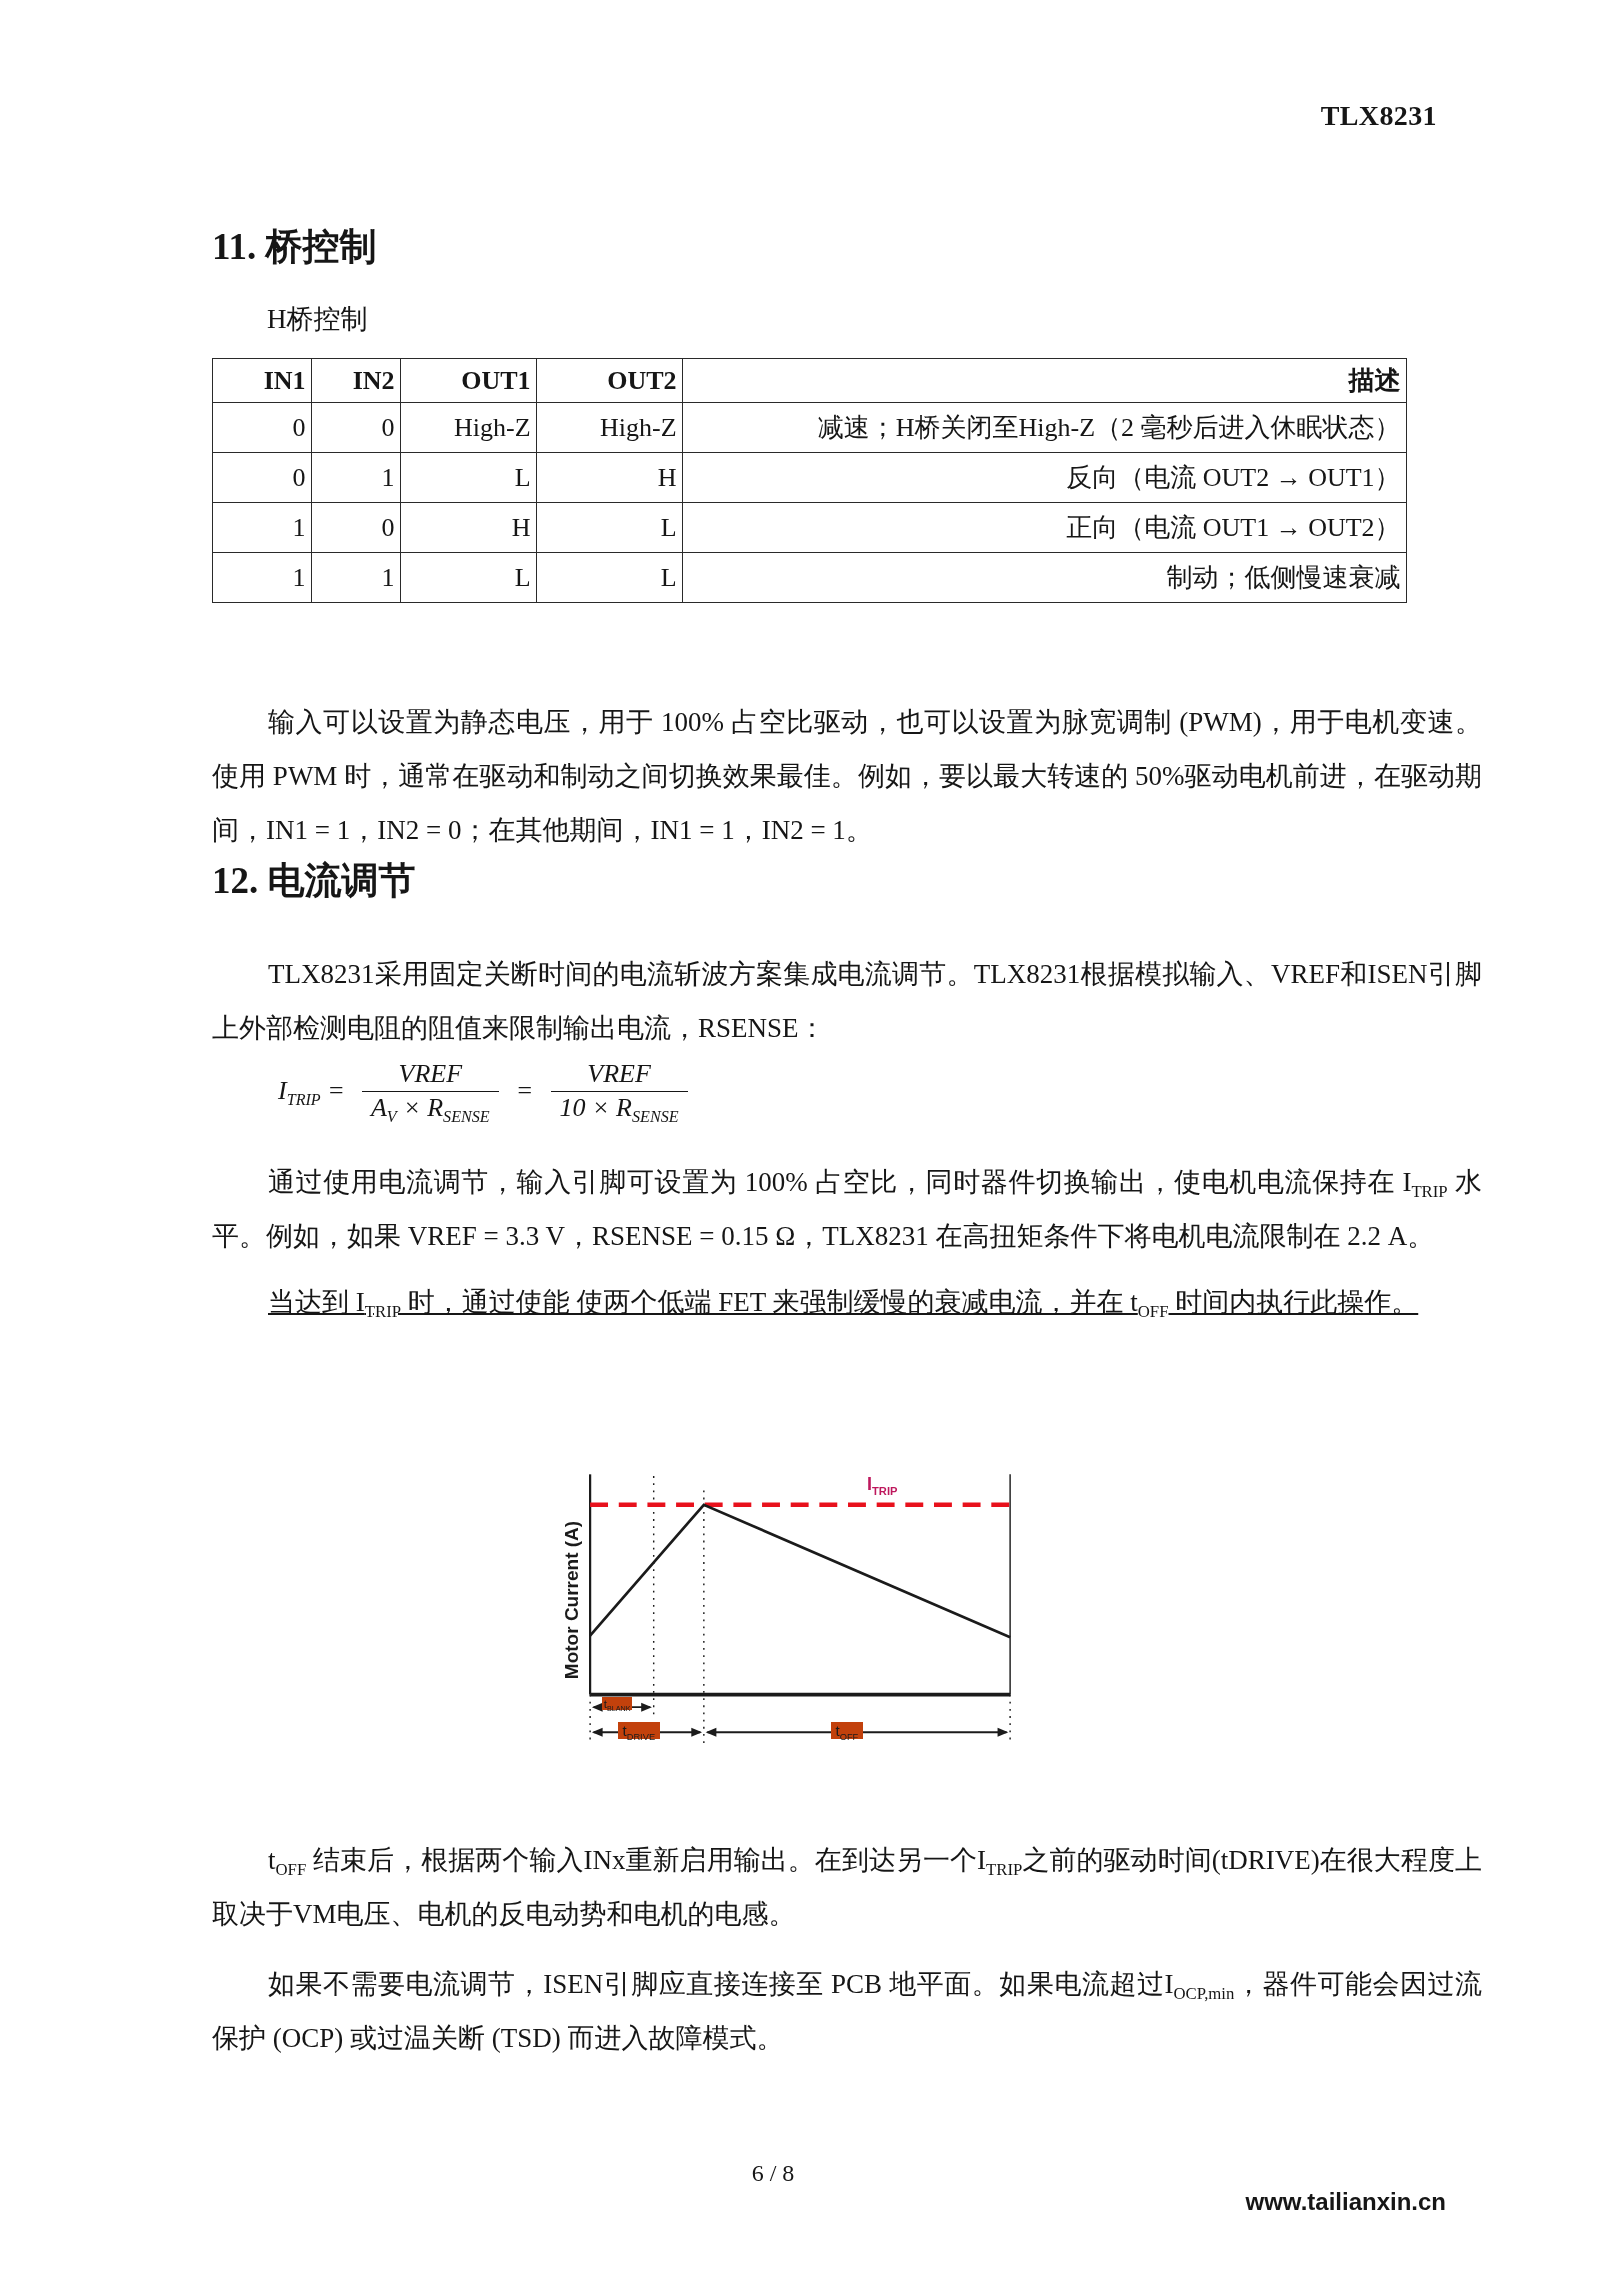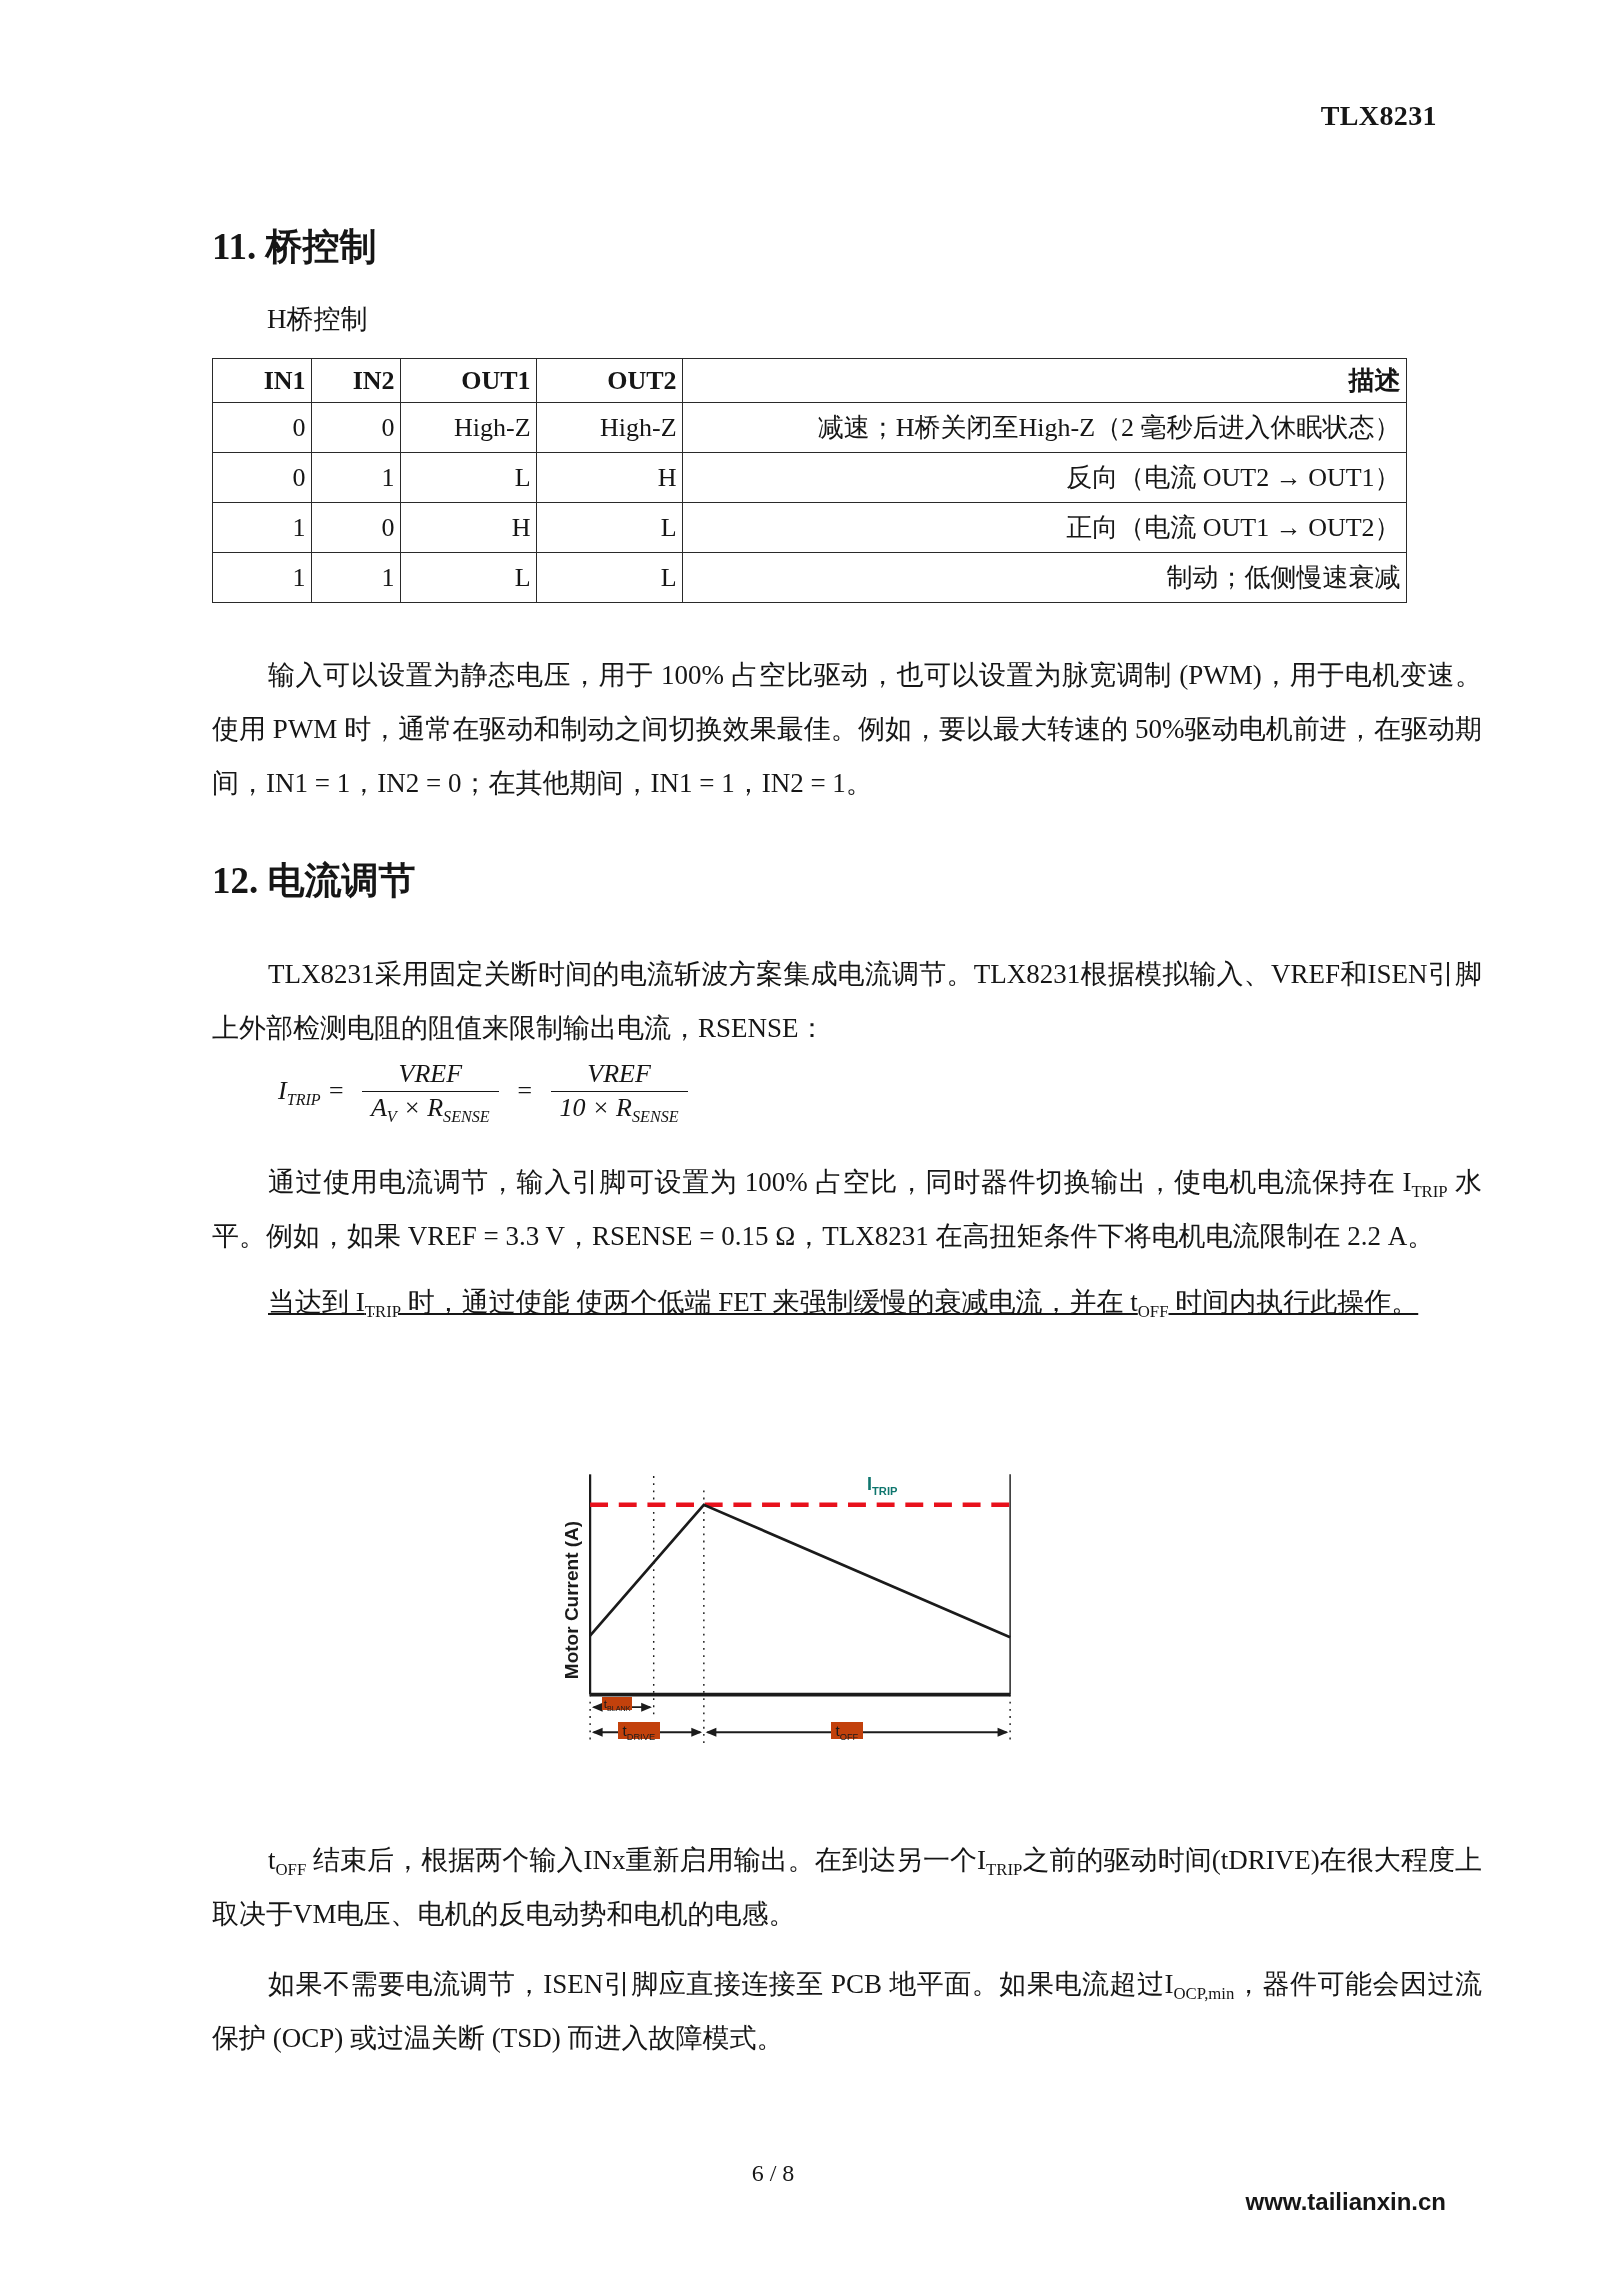--- a/index.html
+++ b/index.html
@@ -38,21 +38,21 @@
     padding:0 5.4px;
   }
   table.truth-table th{height:43px;font-weight:bold;}
   table.truth-table td{height:49px;font-weight:normal;}
 
   .par{
     position:absolute;left:212px;width:1270px;
     font-size:27px;line-height:54px;
     text-indent:56px;text-align:justify;
   }
-  .p-s11{top:621px;}
+  .p-s11{top:668px;}
   .p-s12-1{top:920px;}
   .p-s12-2{top:1128px;}
   .p-s12-3{top:1248px;text-decoration:underline;}
   .p-s12-4{top:1806px;}
   .p-s12-5{top:1930px;}
 
   .formula{
     position:absolute;left:278px;top:1059px;
     font-style:italic;font-size:26px;white-space:nowrap;
   }
@@ -195,21 +195,21 @@
 
       <line x1="43" y1="304" x2="162" y2="304" stroke="#1b1b1b" stroke-width="2"></line>
       <polygon points="41,304 53,299 53,309" fill="#1b1b1b"></polygon>
       <polygon points="164,304 152,299 152,309" fill="#1b1b1b"></polygon>
 
       <line x1="170" y1="304" x2="504" y2="304" stroke="#1b1b1b" stroke-width="2"></line>
       <polygon points="168,304 180,299 180,309" fill="#1b1b1b"></polygon>
       <polygon points="506,304 494,299 494,309" fill="#1b1b1b"></polygon>
     </svg>
     <div class="chart-label ylabel">Motor Current (A)</div>
-    <div class="chart-label itrip-label" style="color:#0f766e;"><span>I</span><sub>TRIP</sub></div>
+    <div class="chart-label itrip-label" style="color:#be185d;"><span>I</span><sub>TRIP</sub></div>
     <div class="chart-label tblank-label"><span>t</span><sub>BLANK</sub></div>
     <div class="chart-label tdrive-label"><span>t</span><sub>DRIVE</sub></div>
     <div class="chart-label toff-label"><span>t</span><sub>OFF</sub></div>
   </div>
 
   <p class="par p-s12-4"><span>t</span><sub>OFF</sub><span> 结束后，根据两个输入INx重新启用输出。在到达另一个I</span><sub>TRIP</sub><span>之前的驱动时间(tDRIVE)在很大程度上取决于VM电压、电机的反电动势和电机的电感。</span></p>
   <p class="par p-s12-5"><span>如果不需要电流调节，ISEN引脚应直接连接至 PCB 地平面。如果电流超过I</span><sub>OCP,min</sub><span>，器件可能会因过流保护 (OCP) 或过温关断 (TSD) 而进入故障模式。</span></p>
 
   <div class="footer-page">6 / 8</div>
   <div class="footer-site">www.tailianxin.cn</div>

